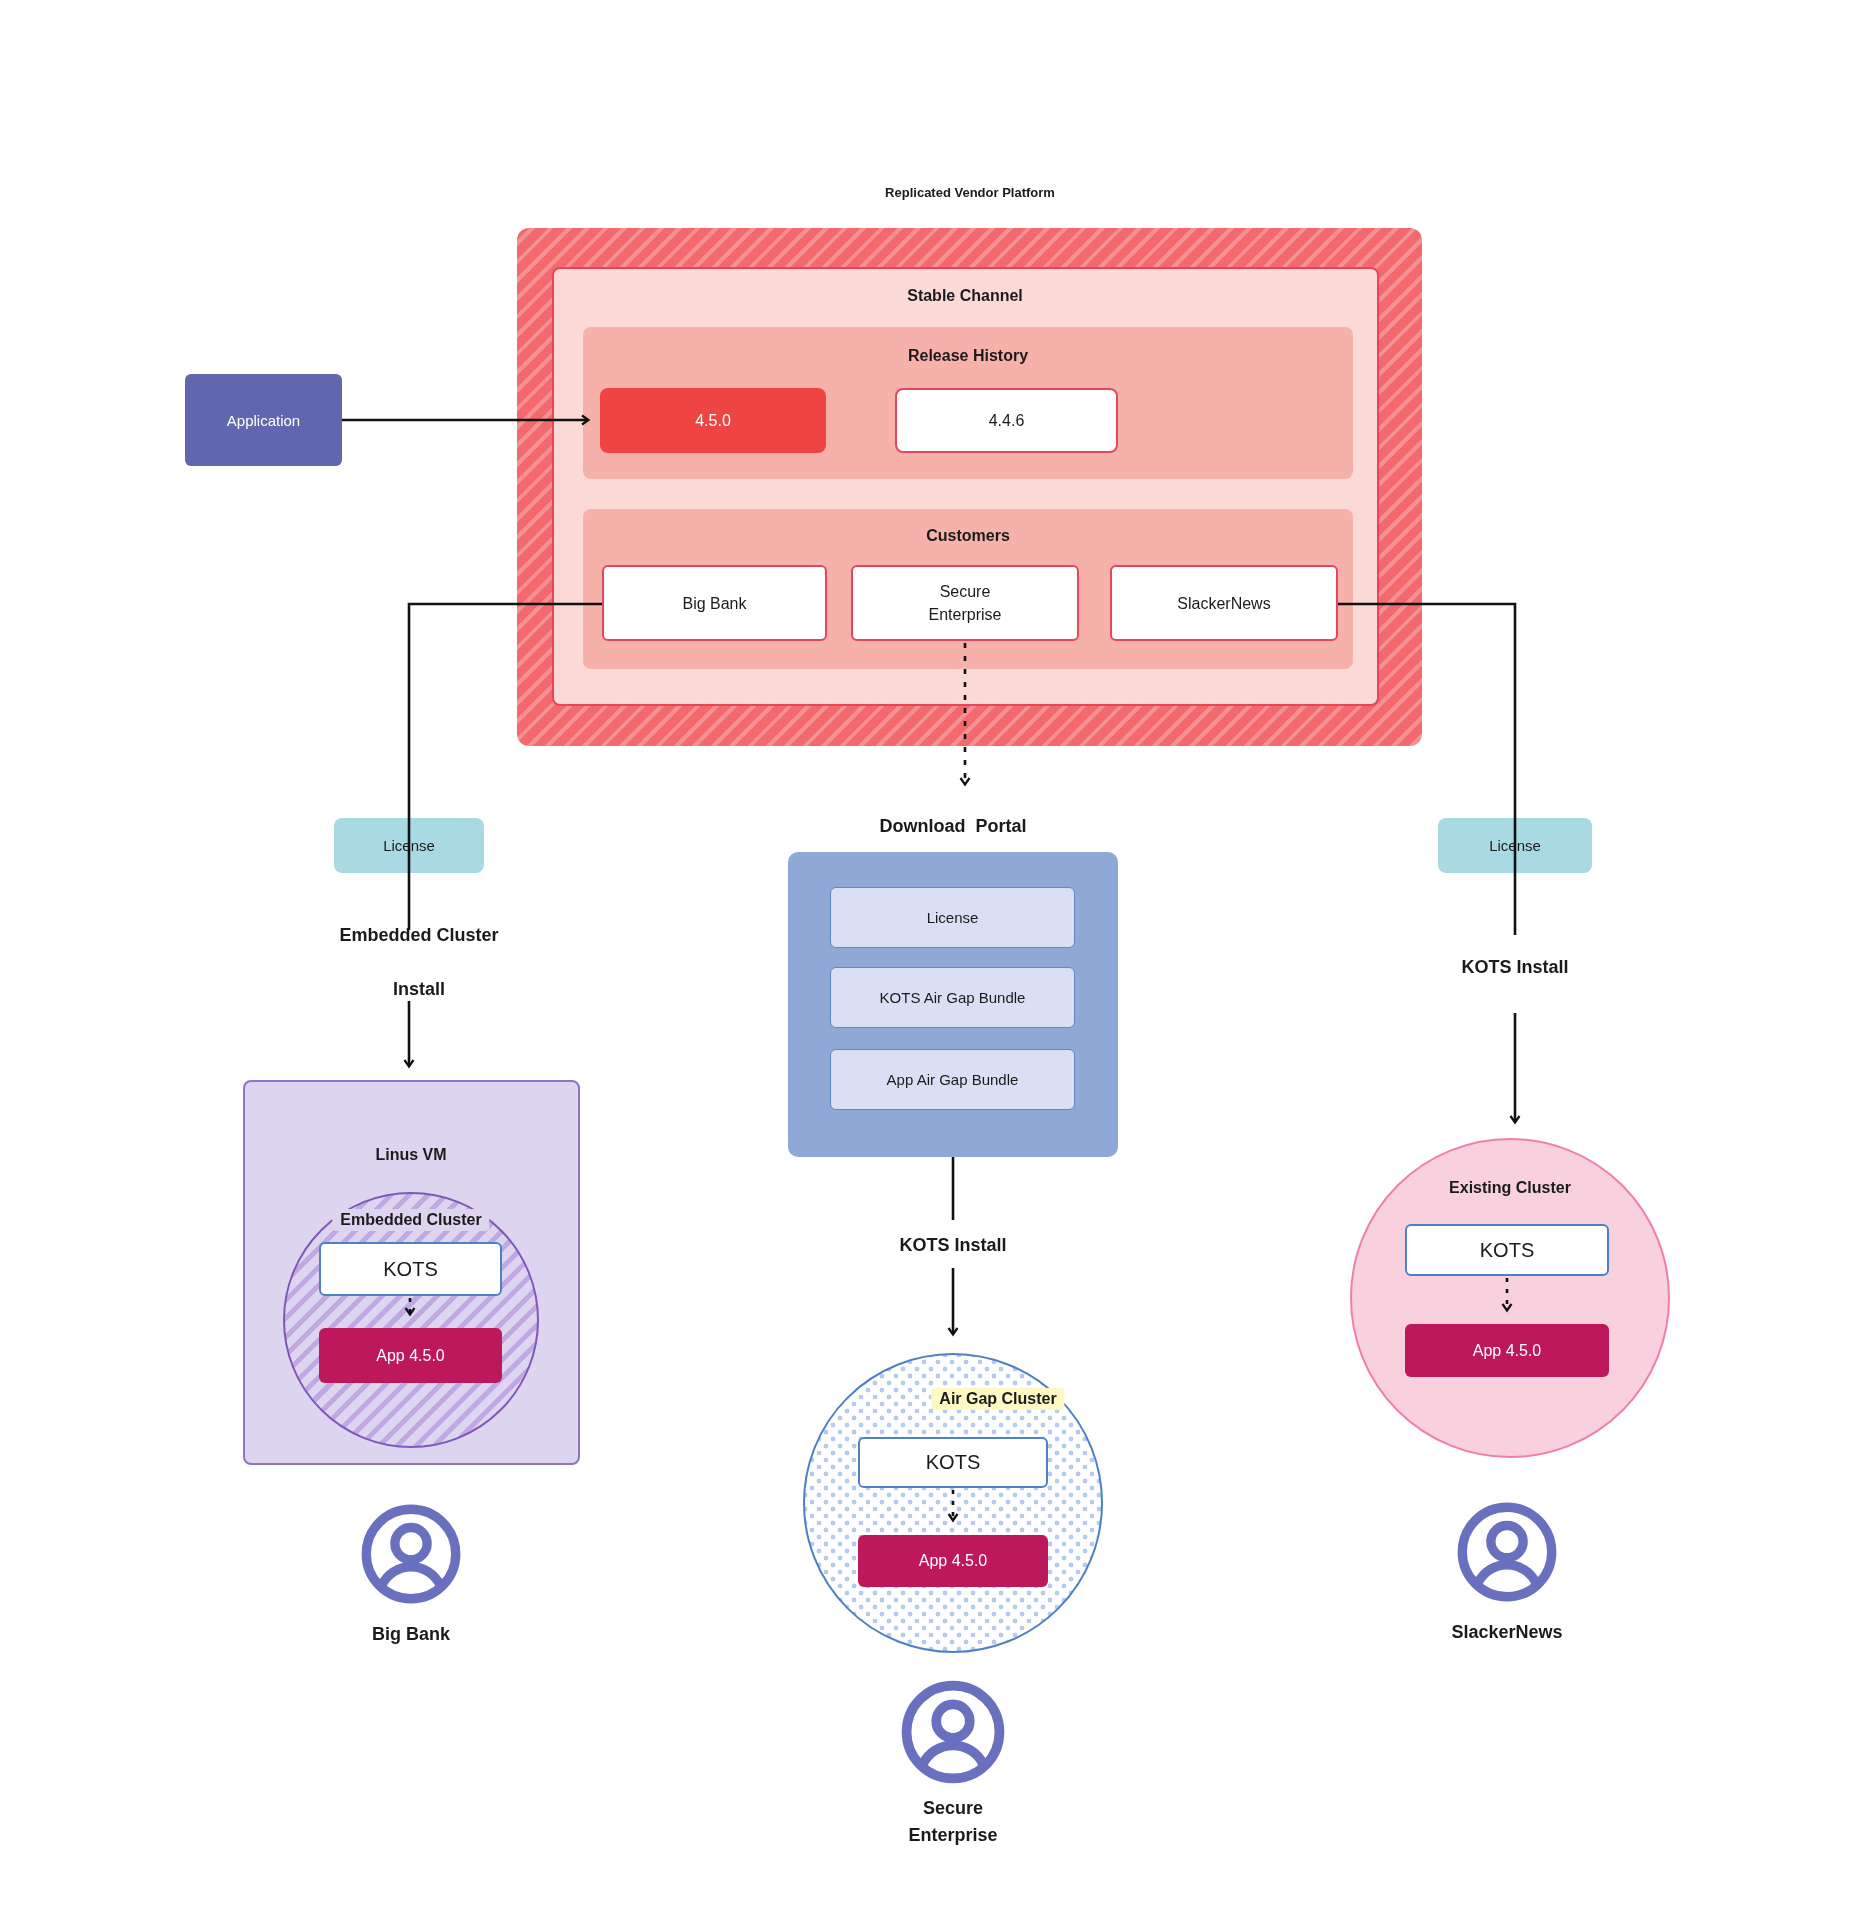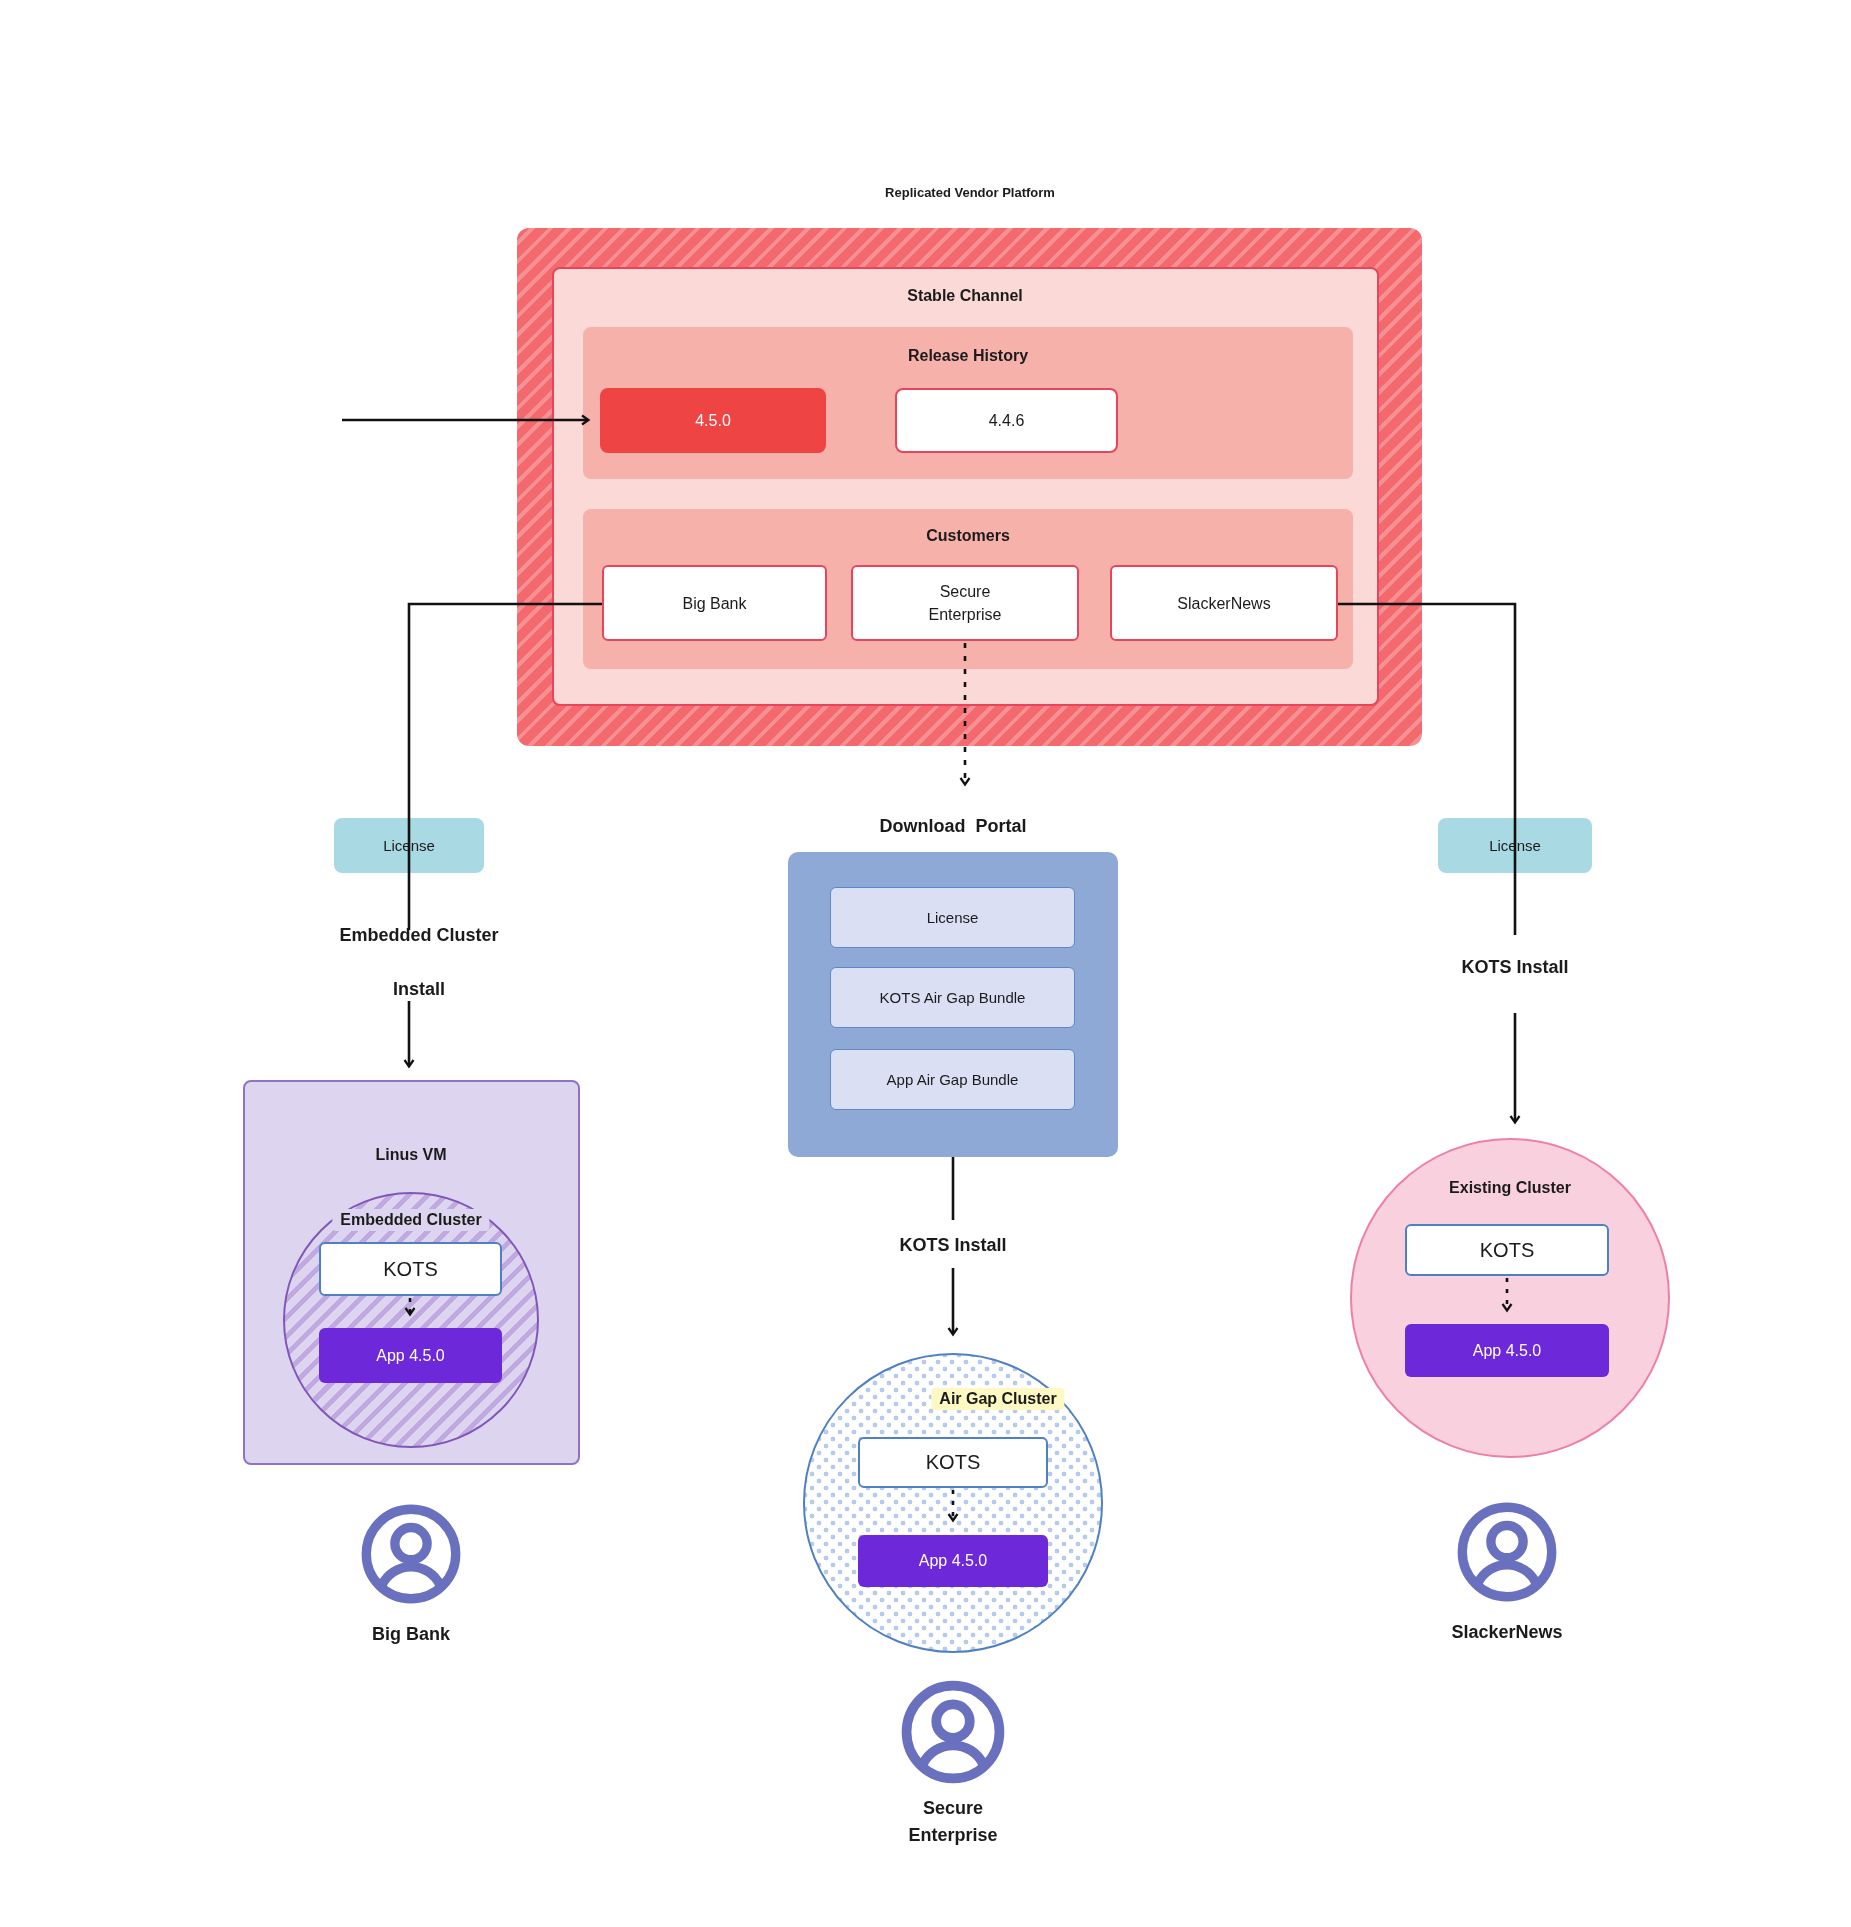--- a/index.html
+++ b/index.html
@@ -41,21 +41,21 @@
   
   .linus-box{left:243px;top:1080px;width:337px;height:385px;border-radius:8px;background:#ddd5ef;border:2px solid #9272c2;}
   .embedded-circle{
     left:283px;top:1192px;width:256px;height:256px;border-radius:50%;
     border:2.5px solid #8057b8;
     background:repeating-linear-gradient(135deg,#ddd5ef 0 8px,#bfa9e0 8px 13px);
   }
   .circle-label{font-size:16px;font-weight:600;transform:translate(-50%,-50%);white-space:nowrap;padding:2px 8px;border-radius:4px;}
 
   .kots-box{background:#fff;border:2px solid #4f80c3;border-radius:6px;font-size:20px;}
-  .app-box{background:#6d28d9;color:#fff;border-radius:6px;font-size:16px;}
+  .app-box{background:#be185d;color:#fff;border-radius:6px;font-size:16px;}
 
   
   .airgap-circle{
     left:803px;top:1353px;width:300px;height:300px;border-radius:50%;
     border:2px solid #4f80c3;background-color:#fff;
     background-image:radial-gradient(#b6cbee 2.4px,transparent 2.6px),radial-gradient(#b6cbee 2.4px,transparent 2.6px);
     background-size:14px 14px;background-position:0 0,7px 7px;
   }
   
   .existing-circle{left:1350px;top:1138px;width:320px;height:320px;border-radius:50%;background:#f9d0dd;border:2px solid #f07fa8;}
@@ -93,20 +93,23 @@
   <div class="abs center-txt customer-box" style="left:851px;">
     <span>
       <span>Secure</span><br>
       <span>Enterprise</span>
     </span>
   </div>
   <div class="abs center-txt customer-box" style="left:1110px;">
     <span>SlackerNews</span>
   </div>
 
+  <div class="abs center-txt application-box">
+    <span>Application</span>
+  </div>
 
   <div class="abs center-txt license-badge" style="left:334px;">
     <span>License</span>
   </div>
   <div class="abs center-txt license-badge" style="left:1438px;width:154px;">
     <span>License</span>
   </div>
 
   <div class="abs flow-label" style="left:409px;top:962px;">
     <span>Embedded Cluster</span><br>

